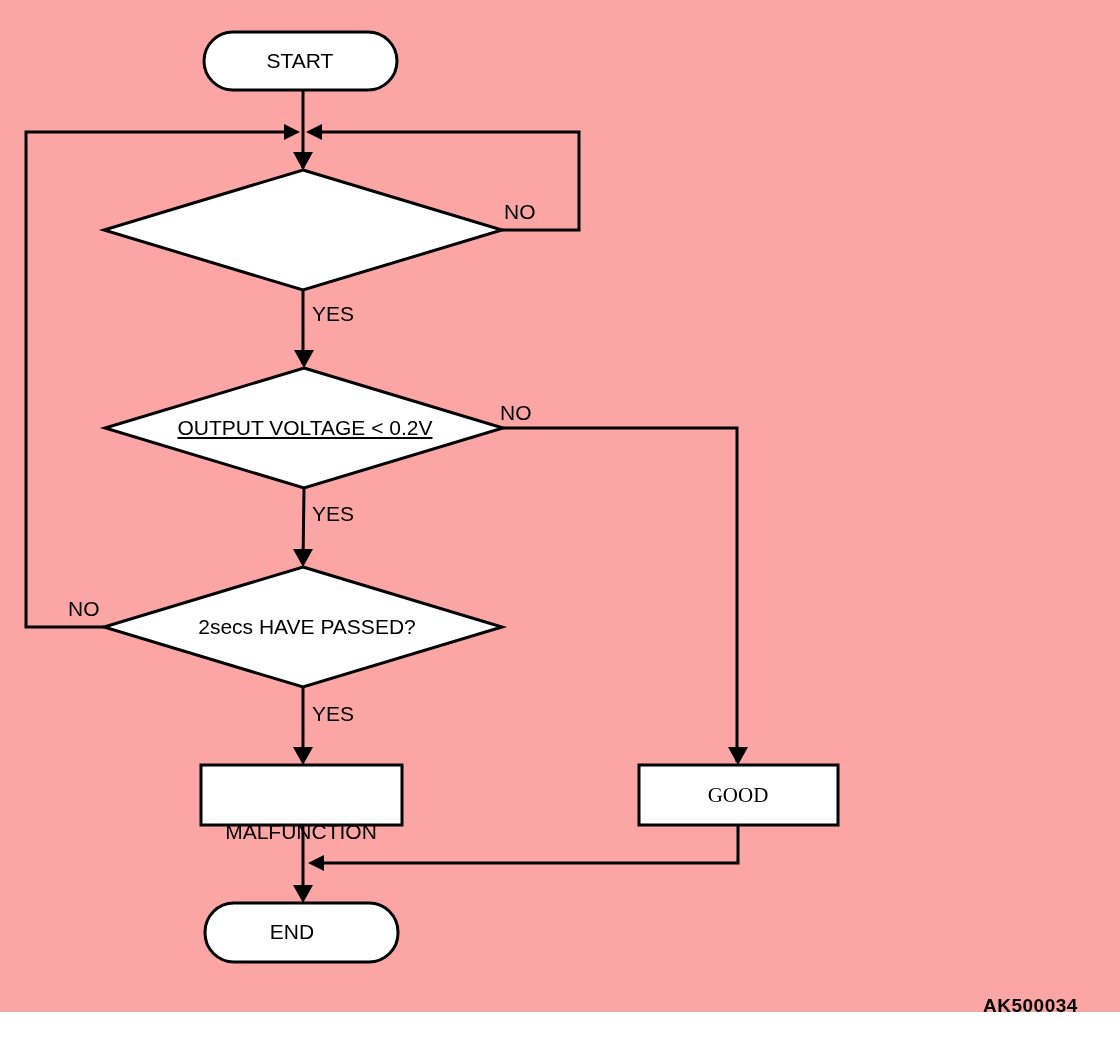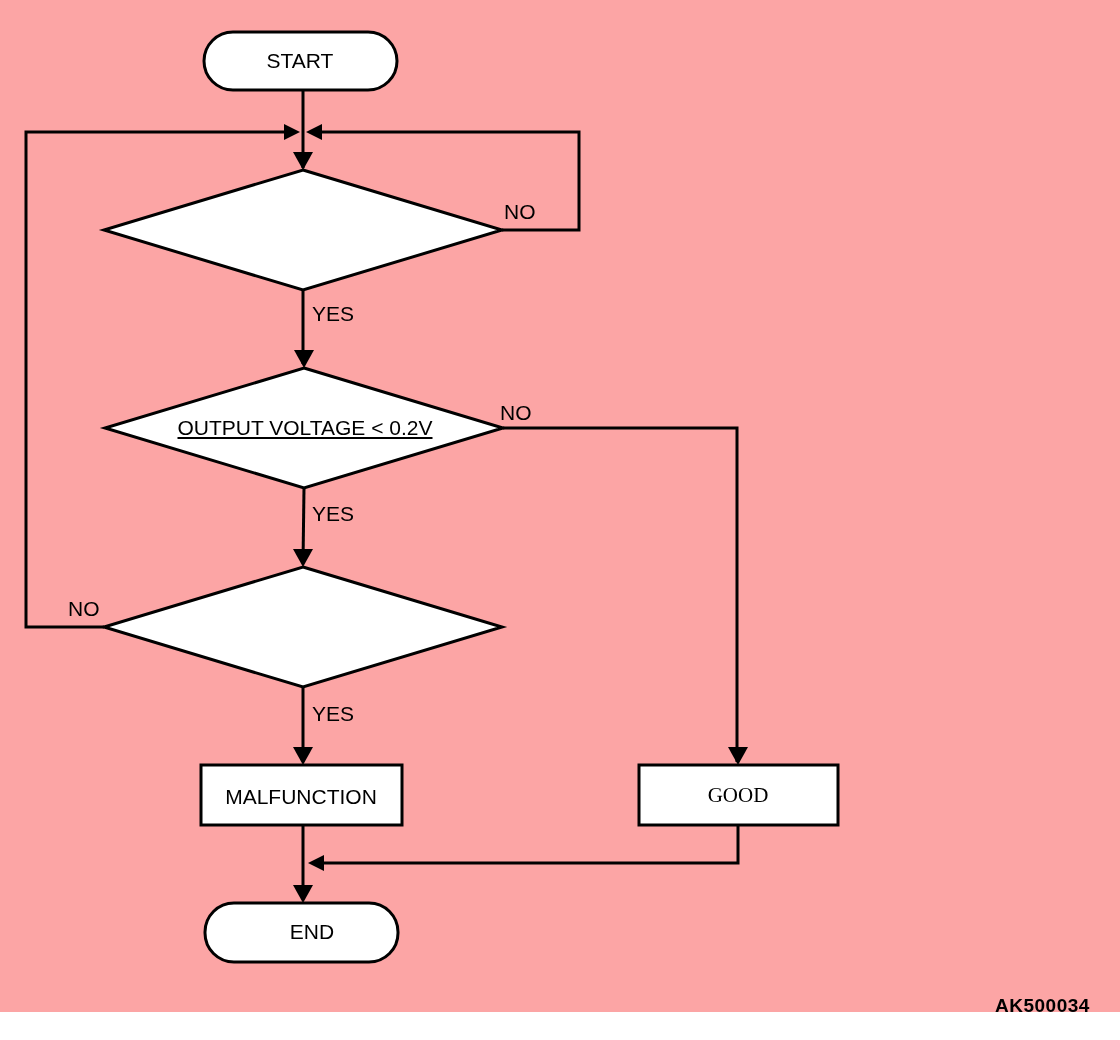--- a/index.html
+++ b/index.html
@@ -69,34 +69,35 @@
       <polygon points="303,903 293,885 313,885"></polygon>
       <polygon points="308,863 324,855 324,871"></polygon>
     </g>
   </svg>
 
   <div class="lbl center" style="left:300px; top:61px;">START</div>
 
 
   <div class="lbl center" style="left:305px; top:428px;text-decoration:underline;">OUTPUT VOLTAGE &lt; 0.2V</div>
 
+  <div class="lbl center" style="left:307px; top:627px;">2secs HAVE PASSED?</div>
 
-  <div class="lbl center" style="left:301px; top:797px;">MALFUNCTION</div>
+  <div class="lbl center" style="left:301px; top:832px;">MALFUNCTION</div>
 
   <div class="lbl center" style="left:738px; top:795px;font-family:Liberation Serif, serif;">GOOD</div>
 
-  <div class="lbl center" style="left:312px; top:932px;">END</div>
+  <div class="lbl center" style="left:292px; top:932px;">END</div>
 
   <div class="lbl" style="left:504px; top:199px;">NO</div>
 
   <div class="lbl" style="left:312px; top:301px;">YES</div>
 
   <div class="lbl" style="left:500px; top:400px;">NO</div>
 
   <div class="lbl" style="left:312px; top:501px;">YES</div>
 
   <div class="lbl" style="left:68px; top:596px;">NO</div>
 
   <div class="lbl" style="left:312px; top:701px;">YES</div>
 
-  <div class="lbl code" style="left:983px; top:993px;margin-left:12px;">AK500034</div>
+  <div class="lbl code" style="left:983px; top:993px;">AK500034</div>
 
 </div>
 
 </body></html>

